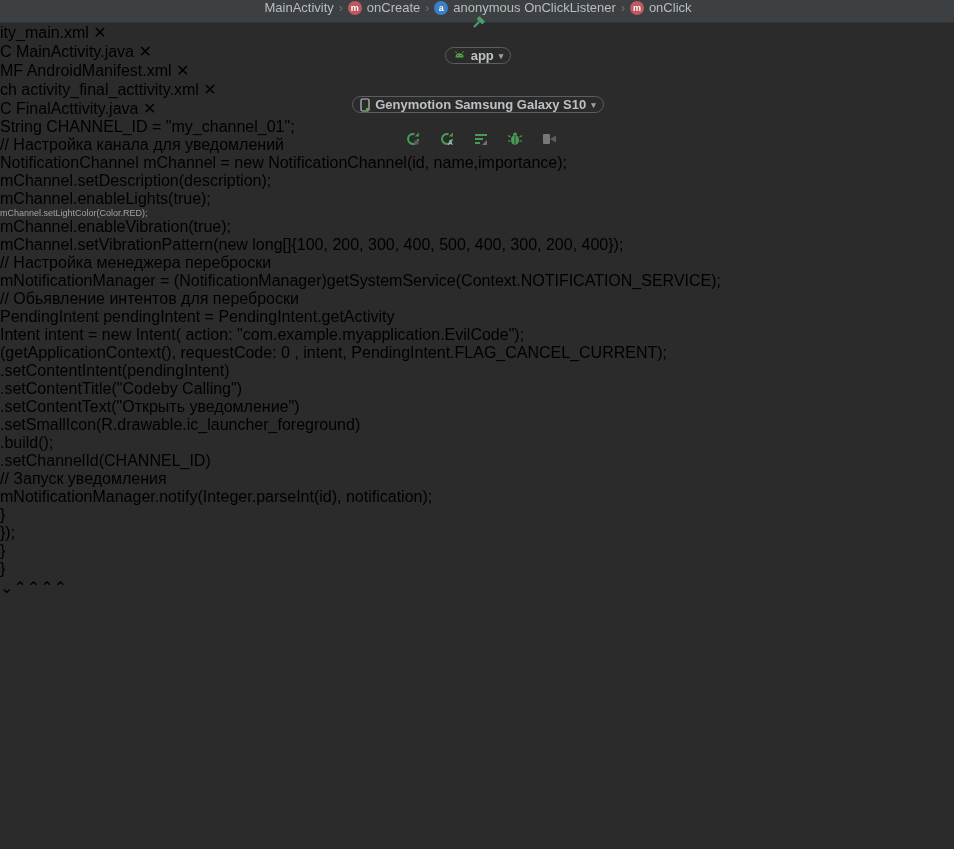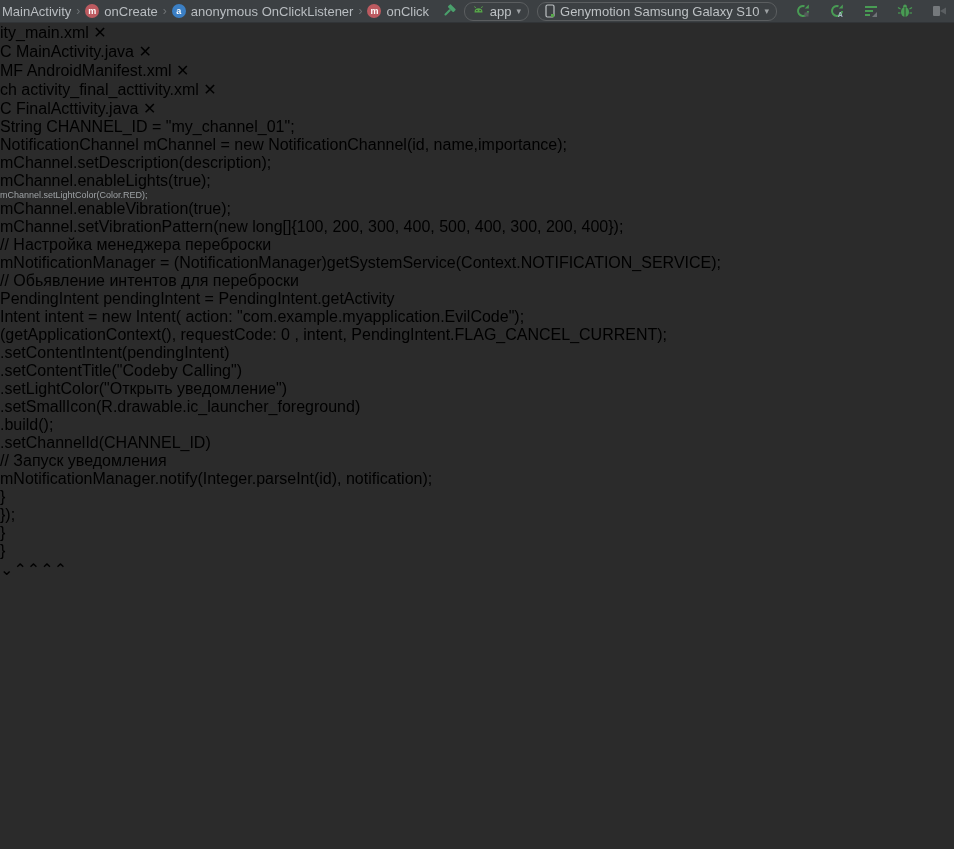--- a/index.html
+++ b/index.html
@@ -1,32 +1,32 @@
 <!DOCTYPE html>
 <html><head>
 <meta charset="utf-8">
 <style>
   * { margin:0; padding:0; box-sizing:border-box; }
   html,body { width:954px; height:849px; overflow:hidden; background:#2b2b2b;
               font-family:"Liberation Sans", sans-serif; }
 
   
   .toolbar { height:23px; background:#3c4043; display:flex; align-items:center;
-             border-bottom:1px solid #313437; padding:0 0 0 2px; }
+             border-bottom:1px solid #313437; padding:0 0 0 2px;flex-direction:column; }
   .breadcrumbs { display:flex; align-items:center; gap:5px; color:#b9bdc1; font-size:13px; white-space:nowrap; }
   .bc { cursor:default; }
   .sep { color:#6f7376; font-size:12px; }
   .bc-ic { width:14px; height:14px; border-radius:50%; display:inline-flex; align-items:center;
            justify-content:center; font-size:9px; color:#fff; font-weight:bold; }
   .bc-ic.method { background:#bc5a60; }
   .bc-ic.anon   { background:#3b7fc4; }
   .tb-spacer { flex:1; }
   .tb-btn { display:inline-flex; align-items:center; justify-content:center; width:22px; height:20px; }
   .combo { display:inline-flex; align-items:center; gap:5px; height:19px; border:1px solid #5b5e60;
-           border-radius:9px; padding:0 7px; color:#bdc1c4; font-size:13px; margin:0 4px; white-space:nowrap; }
+           border-radius:9px; padding:0 7px; color:#bdc1c4; font-size:13px; margin:16px 4px; white-space:nowrap;font-weight:bold; }
   .caret { font-size:9px; color:#9da1a4; }
   .actions { display:flex; align-items:center; gap:12px; margin-left:10px; margin-right:4px; }
   .divider-v { width:1px; height:16px; background:#50545' ; background:#505456; margin-left:10px; }
 
   /* ===== Tab bar ===== */
   .tabbar { height:24px; background:#3a3d40; display:flex; align-items:stretch; overflow:hidden; }
   .tab { display:flex; align-items:center; gap:5px; padding:0 8px; font-size:13px; color:#bbbec2;
          border-right:1px solid rgba(38,40,42,.55); position:relative; white-space:nowrap; }
   .tab.active { background:#4c5154; }
   .tab.active::after { content:""; position:absolute; left:0; right:0; bottom:0; height:3px; background:#4a88c7; }
@@ -183,38 +183,39 @@
 
 <div class="editor">
   <div class="iguide" style="left:9px"></div>
   <div class="iguide" style="left:40px"></div>
   <div class="iguide" style="left:71px"></div>
   <div class="iguide" style="left:102px"></div>
   <div class="mguide"></div>
   <div class="code" id="code-area">
       <div class="cl"><span class="t-p">                String CHANNEL_ID = </span><span class="t-s">"my_channel_01"</span><span class="t-k">;</span></div>
       <div class="cl"></div>
+      <div class="cl"><span class="t-c">                // Настройка канала для уведомлений</span></div>
       <div class="cl"><span class="t-p">                NotificationChannel mChannel = </span><span class="t-k">new</span><span class="t-p"> NotificationChannel(id, name,importance)</span><span class="t-k">;</span></div>
       <div class="cl"><span class="t-p">                mChannel.setDescription(description)</span><span class="t-k">;</span></div>
       <div class="cl"><span class="t-p">                mChannel.enableLights(</span><span class="t-k">true</span><span class="t-p">)</span><span class="t-k">;</span></div>
       <div class="cl caret"><span class="t-p">                mChannel.setLightColor(Color.</span><span class="t-ct">RED</span><span class="t-p">)</span><span class="t-k">;</span></div>
       <div class="cl"><span class="t-p">                mChannel.enableVibration(</span><span class="t-k">true</span><span class="t-p">)</span><span class="t-k">;</span></div>
       <div class="cl"><span class="t-p">                mChannel.setVibrationPattern(</span><span class="t-k">new</span><span class="t-p"> </span><span class="t-k">long</span><span class="t-p">[]{</span><span class="t-n">100</span><span class="t-p">, </span><span class="t-n">200</span><span class="t-p">, </span><span class="t-n">300</span><span class="t-p">, </span><span class="t-n">400</span><span class="t-p">, </span><span class="t-n">500</span><span class="t-p">, </span><span class="t-n">400</span><span class="t-p">, </span><span class="t-n">300</span><span class="t-p">, </span><span class="t-n">200</span><span class="t-p">, </span><span class="t-n">400</span><span class="t-p">})</span><span class="t-k">;</span></div>
       <div class="cl"></div>
       <div class="cl"><span class="t-c">                // Настройка менеджера переброски</span></div>
       <div class="cl"><span class="t-p">                </span><span class="t-f">mNotificationManager</span><span class="t-p"> = (NotificationManager)getSystemService(Context.</span><span class="t-ct">NOTIFICATION_SERVICE</span><span class="t-p">)</span><span class="t-k">;</span></div>
       <div class="cl"></div>
       <div class="cl"><span class="t-c">                // Обьявление интентов для переброски</span></div>
       <div class="cl"><span class="t-p">                PendingIntent pendingIntent = PendingIntent.</span><span class="t-sm">getActivity</span></div>
       <div class="cl"><span class="t-p">                Intent intent = </span><span class="t-k">new</span><span class="t-p"> Intent( </span><span class="t-h">action:</span><span class="t-p"> </span><span class="t-s">"com.example.myapplication.EvilCode"</span><span class="t-p">)</span><span class="t-k">;</span></div>
       <div class="cl"><span class="t-p">                        (getApplicationContext(),  </span><span class="t-h">requestCode:</span><span class="t-p"> </span><span class="t-n">0</span><span class="t-p"> , intent, </span><span class="t-hp">PendingIntent.</span><span class="t-hc">FLAG_CANCEL_CURRENT</span><span class="t-p">)</span><span class="t-k">;</span></div>
       <div class="cl"></div>
       <div class="cl"><span class="t-p">                        .setContentIntent(pendingIntent)</span></div>
       <div class="cl"><span class="t-p">                        .setContentTitle(</span><span class="t-s">"</span><span class="t-sw">Codeby</span><span class="t-s"> Calling"</span><span class="t-p">)</span></div>
-      <div class="cl"><span class="t-p">                        .setLightColor(</span><span class="t-s">"Открыть уведомление"</span><span class="t-p">)</span></div>
+      <div class="cl"><span class="t-p">                        .setContentText(</span><span class="t-s">"Открыть уведомление"</span><span class="t-p">)</span></div>
       <div class="cl"><span class="t-p">                        .setSmallIcon(R.drawable.</span><span class="t-ct">ic_launcher_foreground</span><span class="t-p">)</span></div>
       <div class="cl"><span class="t-p">                        .build()</span><span class="t-k">;</span></div>
       <div class="cl"><span class="t-p">                        .setChannelId(CHANNEL_ID)</span></div>
       <div class="cl"></div>
       <div class="cl"><span class="t-c">                // Запуск уведомления</span></div>
       <div class="cl"><span class="t-p">                </span><span class="t-f">mNotificationManager</span><span class="t-p">.notify(Integer.</span><span class="t-sm">parseInt</span><span class="t-p">(id), notification)</span><span class="t-k">;</span></div>
       <div class="cl"></div>
       <div class="cl"><span class="t-p">            }</span></div>
       <div class="cl"><span class="t-p">        })</span><span class="t-k">;</span></div>
       <div class="cl"><span class="t-p">    }</span></div>

